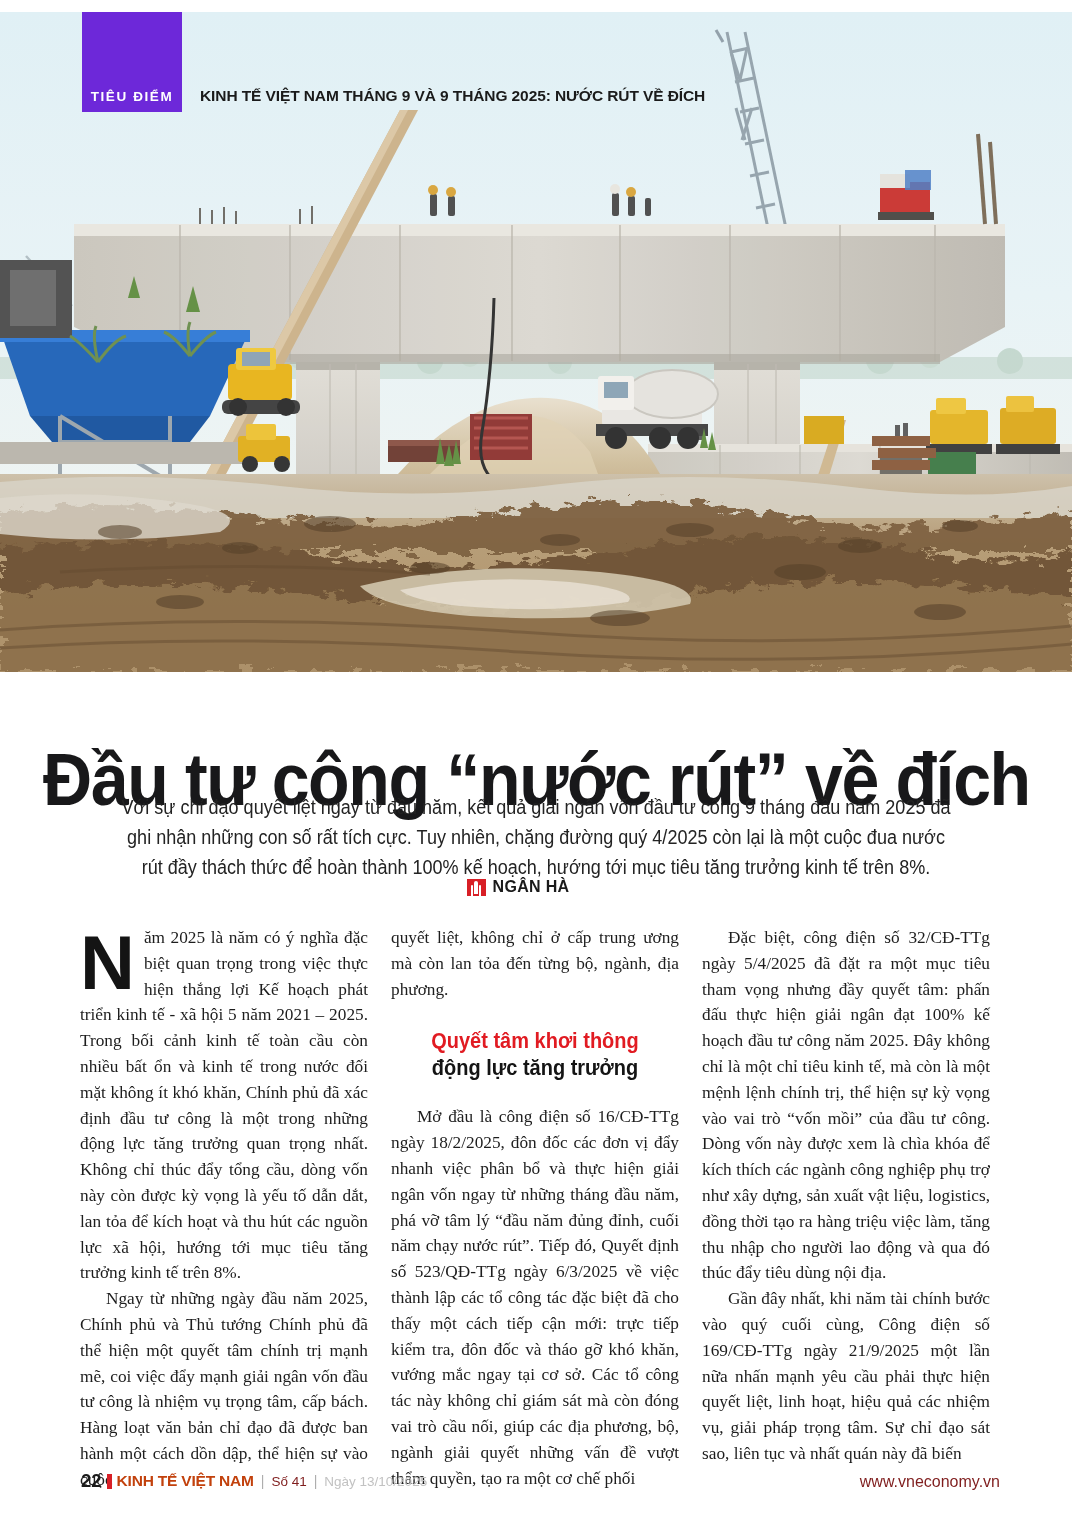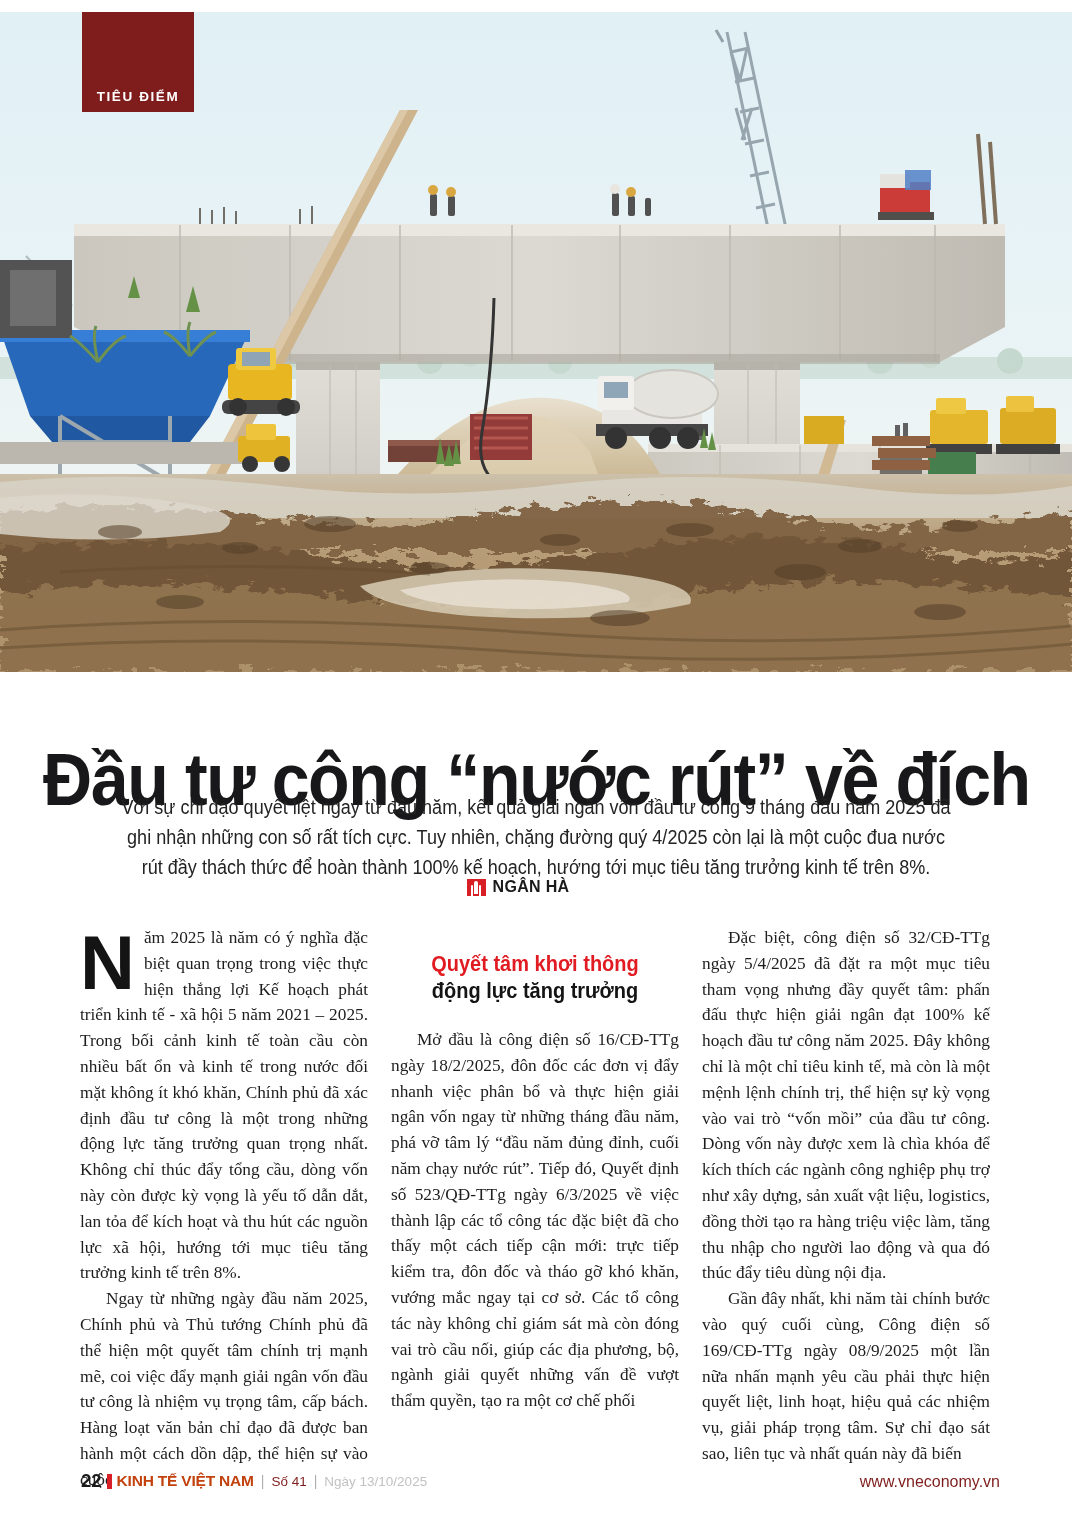--- a/index.html
+++ b/index.html
@@ -31,23 +31,23 @@
   .kicker-row {
     position: absolute;
     left: 82px;
     top: 12px;
     height: 100px;
     display: flex;
     align-items: flex-end;
     z-index: 5;
   }
   .kicker-badge {
-    width: 112px;
+    width: 100px;
     height: 100px;
-    background: #7f1d1d;
+    background: #6d28d9;
     display: flex;
     align-items: flex-end;
     justify-content: center;
     box-sizing: border-box;
     padding-bottom: 8px;
   }
   .kicker-badge span {
     color: #ffffff;
     font-family: "Liberation Sans", sans-serif;
     font-weight: bold;
@@ -549,49 +549,51 @@
     </g>
 
     <rect x="0" y="0" width="1072" height="660" fill="#ffffff" opacity="0.04"></rect>
   </svg>
 </div>
 
 <div class="kicker-row">
   <div class="kicker-badge">
     <span>TIÊU ĐIỂM</span>
   </div>
+  <div class="kicker-title">KINH TẾ VIỆT NAM THÁNG 9 VÀ 9 THÁNG 2025: NƯỚC RÚT VỀ ĐÍCH</div>
 </div>
 
 <h1 class="headline">Đầu tư công “nước rút” về đích</h1>
 
 <div class="subtitle">Với sự chỉ đạo quyết liệt ngay từ đầu năm, kết quả giải ngân vốn đầu tư công 9 tháng đầu năm 2025 đã ghi nhận những con số rất tích cực. Tuy nhiên, chặng đường quý 4/2025 còn lại là một cuộc đua nước rút đầy thách thức để hoàn thành 100% kế hoạch, hướng tới mục tiêu tăng trưởng kinh tế trên 8%.</div>
 
 <div class="byline">
   <span class="byline-mark"></span>
   <span class="byline-name">NGÂN HÀ</span>
 </div>
 
 <div class="cols">
 
   <div class="col">
     <p class="first"><span class="dropcap">N</span><span>ăm 2025 là năm có ý nghĩa đặc biệt quan trọng trong việc thực hiện thắng lợi Kế hoạch phát triển kinh tế - xã hội 5 năm 2021 – 2025. Trong bối cảnh kinh tế toàn cầu còn nhiều bất ổn và kinh tế trong nước đối mặt không ít khó khăn, Chính phủ đã xác định đầu tư công là một trong những động lực tăng trưởng quan trọng nhất. Không chỉ thúc đẩy tổng cầu, dòng vốn này còn được kỳ vọng là yếu tố dẫn dắt, lan tỏa để kích hoạt và thu hút các nguồn lực xã hội, hướng tới mục tiêu tăng trưởng kinh tế trên 8%.</span></p>
     <p>Ngay từ những ngày đầu năm 2025, Chính phủ và Thủ tướng Chính phủ đã thể hiện một quyết tâm chính trị mạnh mẽ, coi việc đẩy mạnh giải ngân vốn đầu tư công là nhiệm vụ trọng tâm, cấp bách. Hàng loạt văn bản chỉ đạo đã được ban hành một cách dồn dập, thể hiện sự vào cuộc</p>
   </div>
 
   <div class="col">
+    <p class="first">quyết liệt, không chỉ ở cấp trung ương mà còn lan tỏa đến từng bộ, ngành, địa phương.</p>
     <div class="subhead">
       <span class="l1">Quyết tâm khơi thông</span>
       <span class="l2">động lực tăng trưởng</span>
     </div>
     <p>Mở đầu là công điện số 16/CĐ-TTg ngày 18/2/2025, đôn đốc các đơn vị đẩy nhanh việc phân bổ và thực hiện giải ngân vốn ngay từ những tháng đầu năm, phá vỡ tâm lý “đầu năm đủng đỉnh, cuối năm chạy nước rút”. Tiếp đó, Quyết định số 523/QĐ-TTg ngày 6/3/2025 về việc thành lập các tổ công tác đặc biệt đã cho thấy một cách tiếp cận mới: trực tiếp kiểm tra, đôn đốc và tháo gỡ khó khăn, vướng mắc ngay tại cơ sở. Các tổ công tác này không chỉ giám sát mà còn đóng vai trò cầu nối, giúp các địa phương, bộ, ngành giải quyết những vấn đề vượt thẩm quyền, tạo ra một cơ chế phối</p>
   </div>
 
   <div class="col">
     <p>Đặc biệt, công điện số 32/CĐ-TTg ngày 5/4/2025 đã đặt ra một mục tiêu tham vọng nhưng đầy quyết tâm: phấn đấu thực hiện giải ngân đạt 100% kế hoạch đầu tư công năm 2025. Đây không chỉ là một chỉ tiêu kinh tế, mà còn là một mệnh lệnh chính trị, thể hiện sự kỳ vọng vào vai trò “vốn mồi” của đầu tư công. Dòng vốn này được xem là chìa khóa để kích thích các ngành công nghiệp phụ trợ như xây dựng, sản xuất vật liệu, logistics, đồng thời tạo ra hàng triệu việc làm, tăng thu nhập cho người lao động và qua đó thúc đẩy tiêu dùng nội địa.</p>
-    <p>Gần đây nhất, khi năm tài chính bước vào quý cuối cùng, Công điện số 169/CĐ-TTg ngày 08/9/2025 một lần nữa nhấn mạnh yêu cầu phải thực hiện quyết liệt, linh hoạt, hiệu quả các nhiệm vụ, giải pháp trọng tâm. Sự chỉ đạo sát sao, liên tục và nhất quán này đã biến</p>
+    <p>Gần đây nhất, khi năm tài chính bước vào quý cuối cùng, Công điện số 169/CĐ-TTg ngày 21/9/2025 một lần nữa nhấn mạnh yêu cầu phải thực hiện quyết liệt, linh hoạt, hiệu quả các nhiệm vụ, giải pháp trọng tâm. Sự chỉ đạo sát sao, liên tục và nhất quán này đã biến</p>
   </div>
 
 </div>
 
 <div class="footer">
   <div class="footer-left">
     <span class="pg-num">22</span>
     <span class="pg-bar"></span>
     <span class="pub-name">KINH TẾ VIỆT NAM</span>
     <span class="sep">|</span>

